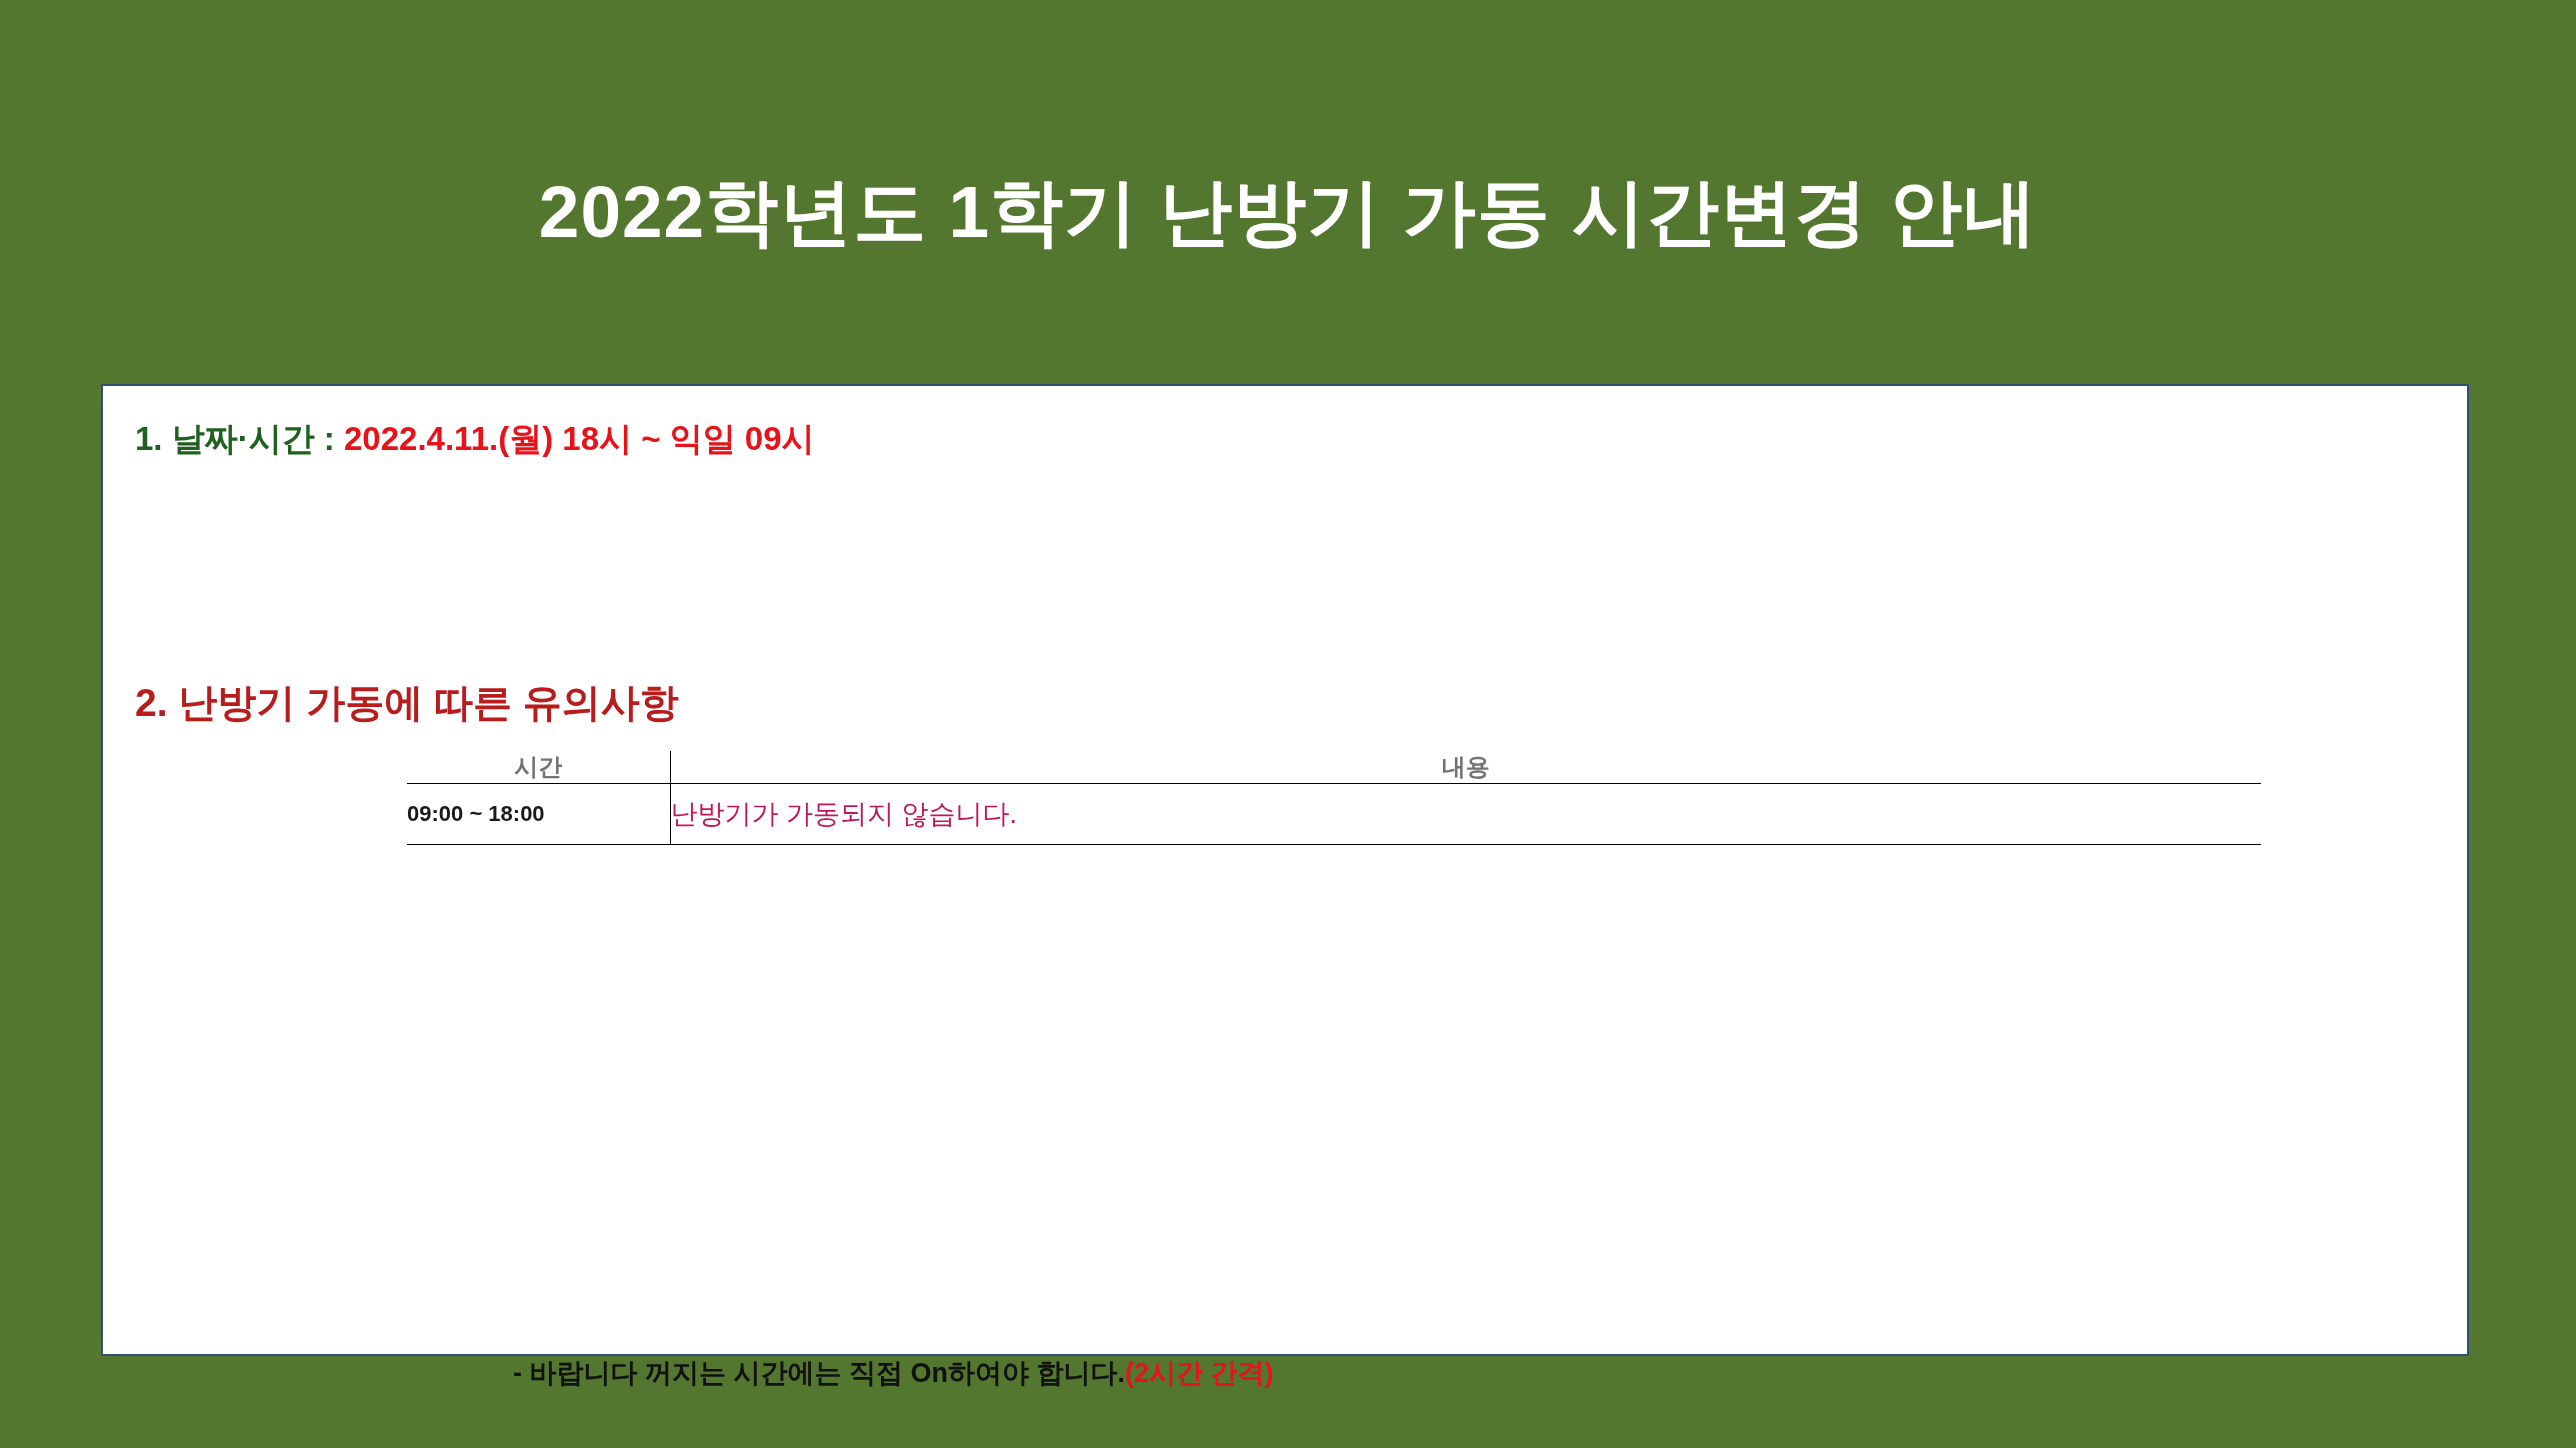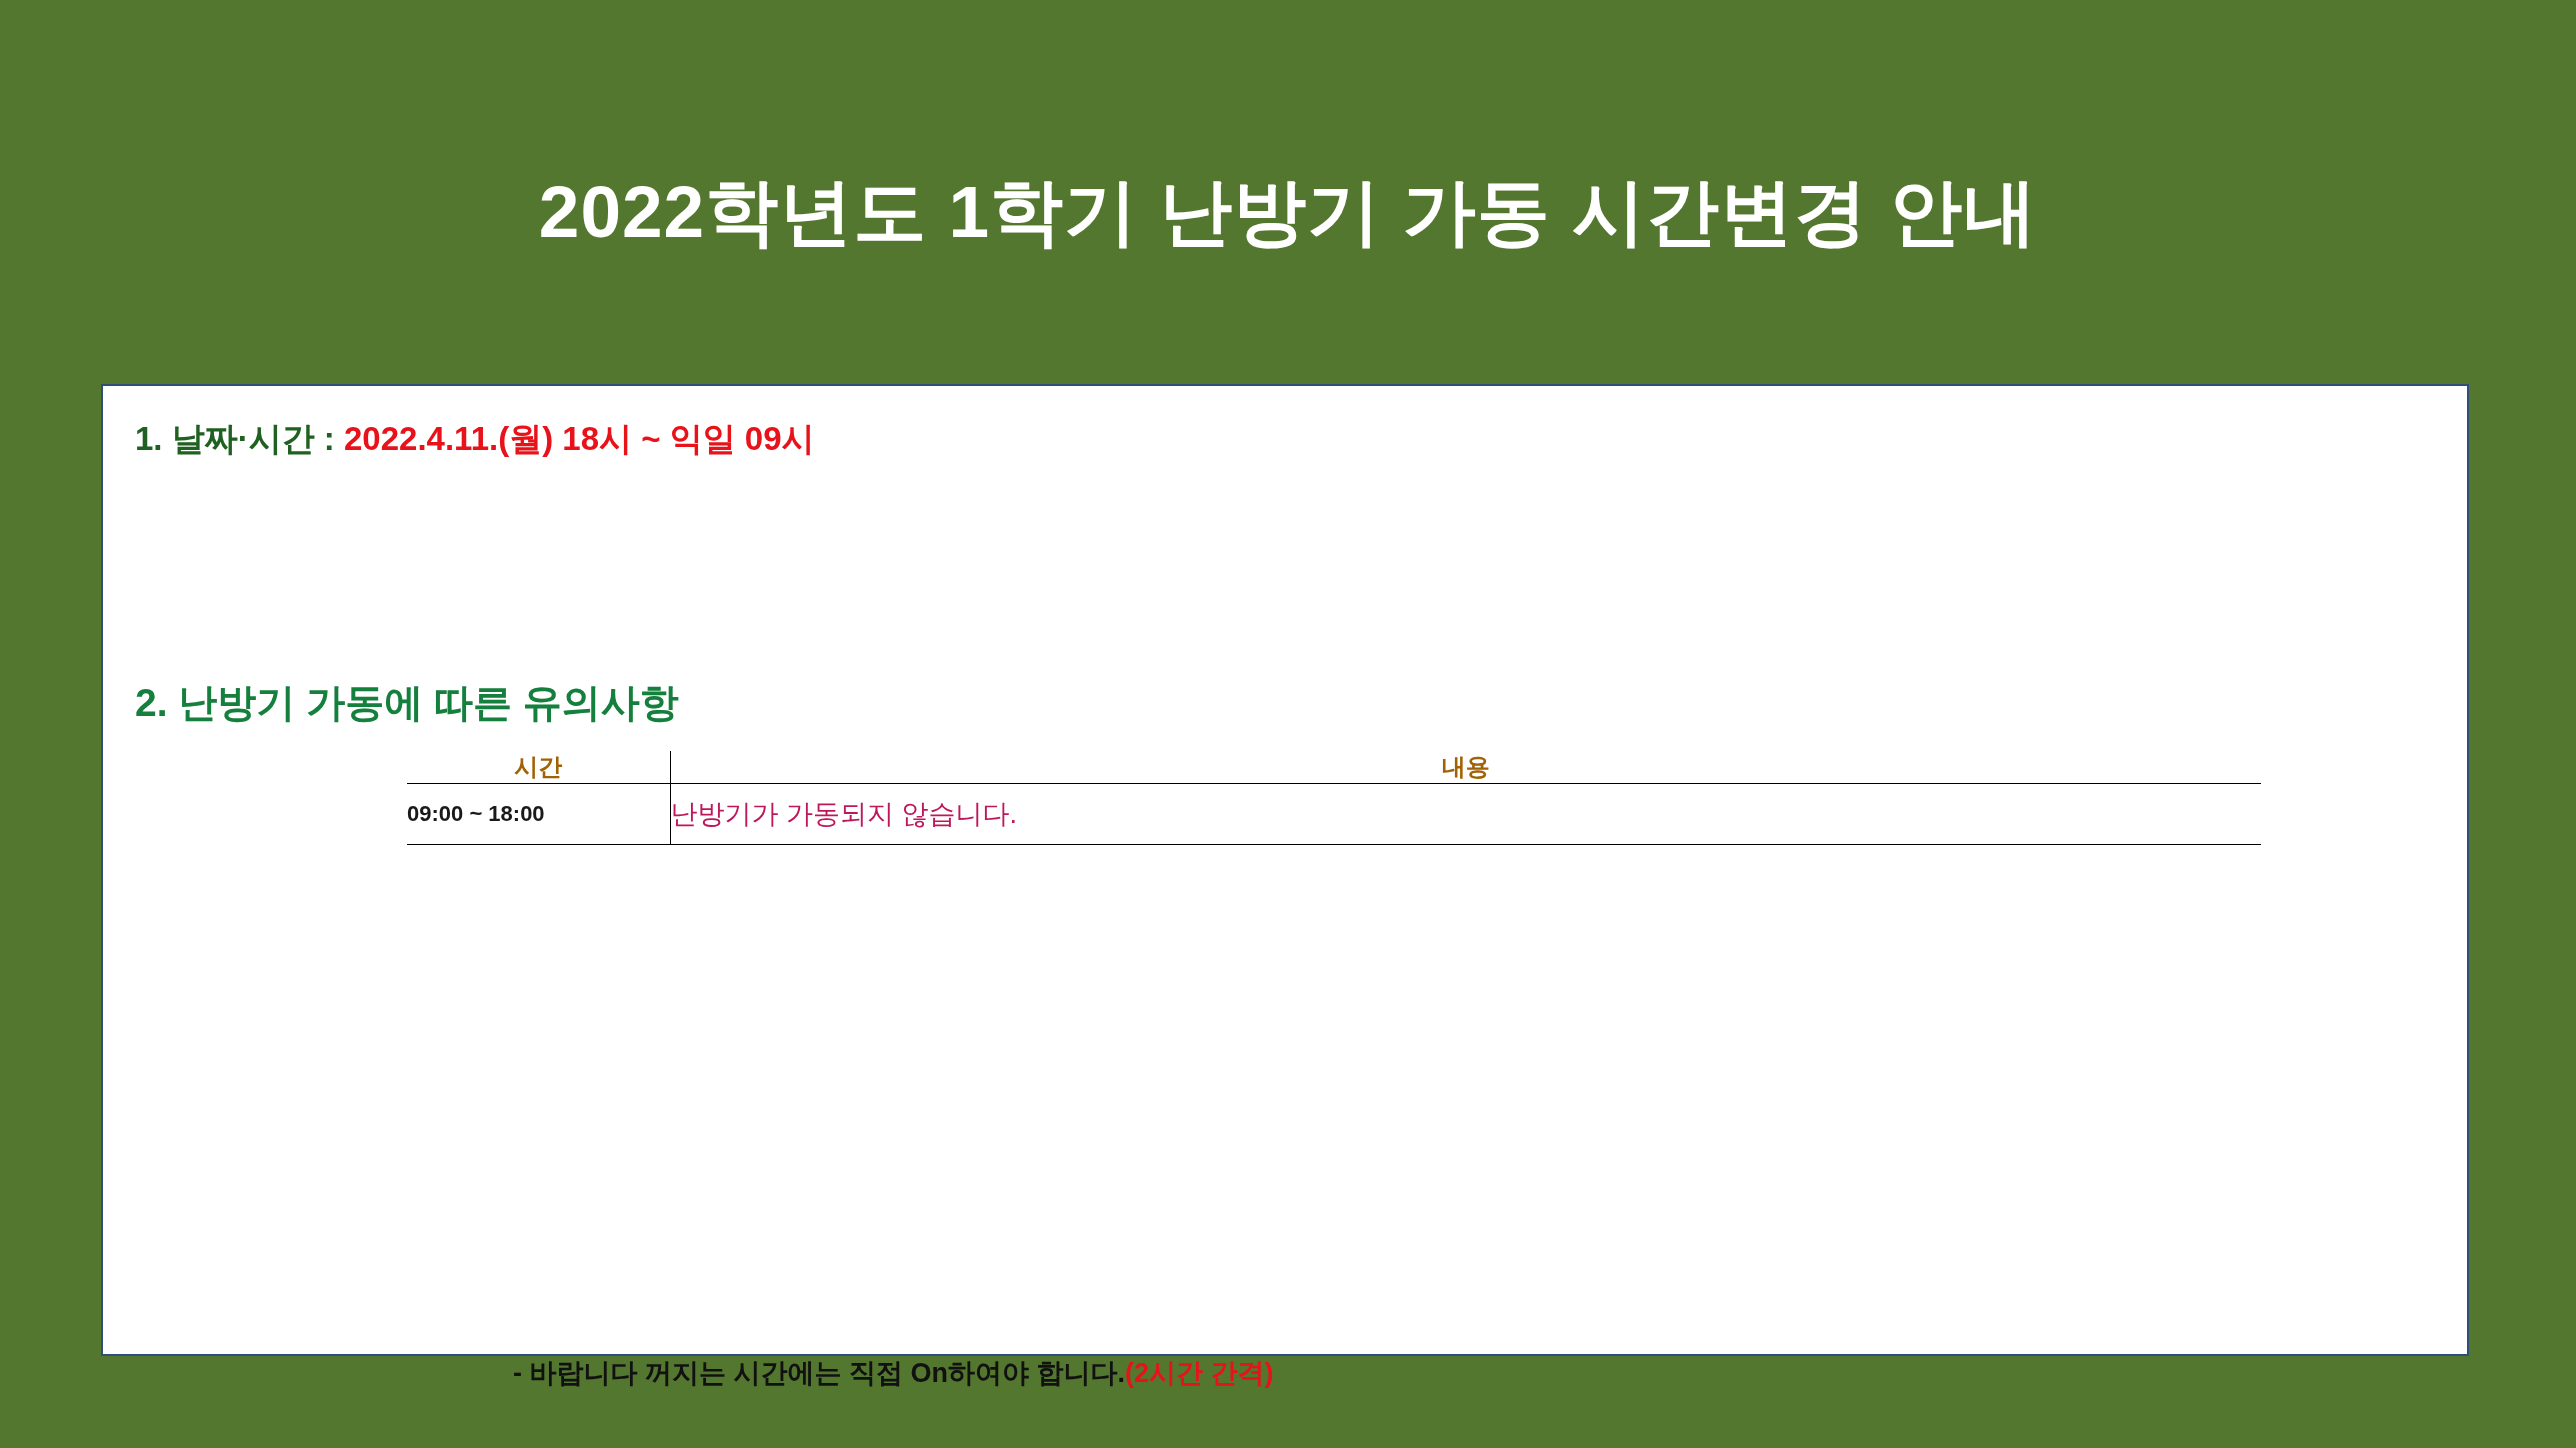--- a/index.html
+++ b/index.html
@@ -61,21 +61,21 @@
     font-weight: bold;
     color: #e8121a;
     white-space: nowrap;
   }
   .line-3 {
     position: absolute;
     left: 32px;
     top: 290px;
     font-size: 39px;
     font-weight: bold;
-    color: #15803d;
+    color: #b91c1c;
     white-space: nowrap;
   }
   .table {
     position: absolute;
     left: 304px;
     top: 365px;
     width: 1854px;
   }
   .table table {
     border-collapse: collapse;
@@ -85,21 +85,21 @@
   .table col.c1 { width: 263px; }
   .table col.c2 { width: auto; }
   .table th, .table td {
     padding: 0;
     vertical-align: middle;
   }
   .th-time, .th-content {
     text-align: center;
     font-size: 24px;
     font-weight: bold;
-    color: #a16207;
+    color: #737373;
     padding-bottom: 8.7px;
   }
   .th-time {
     border-right: 1.9px solid #000;
   }
   .row-head {
     border-bottom: 1.9px solid #000;
   }
   .cell-time {
     text-align: left;

